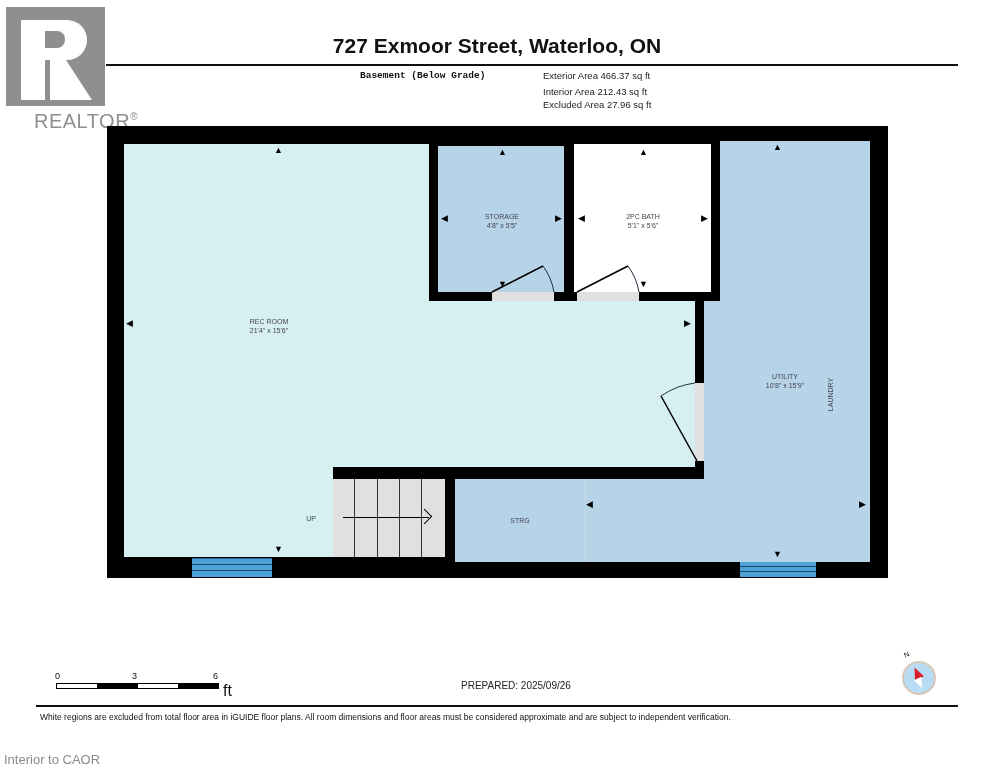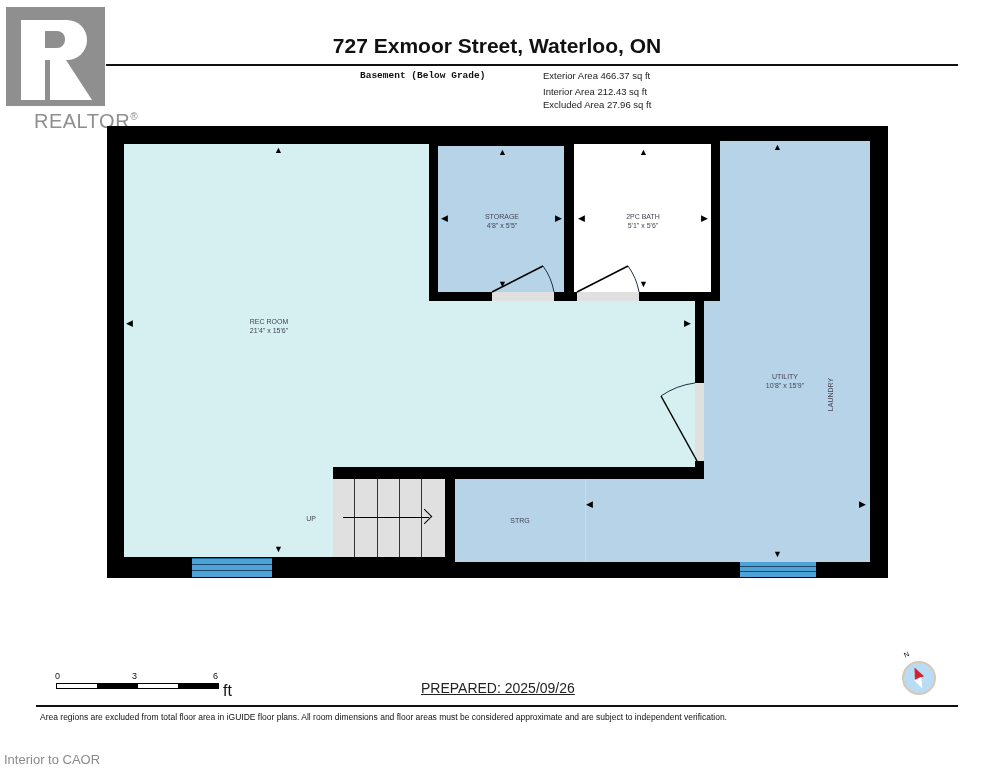--- a/index.html
+++ b/index.html
@@ -18,21 +18,21 @@
   .area-line{left:509px;font-size:9.5px;color:#222;padding-left:34px;}
   
   .wall{background:#000;}
   .room-text{font-size:7px;color:#445;text-align:center;line-height:9px;}
   .arrow{font-size:9px;color:#000;line-height:9px;}
   .scale-bar{left:56px;top:683px;width:161px;height:4px;border:1px solid #000;display:flex;}
   .scale-seg{flex:1;height:4px;}
   .footer-rule{left:36px;top:705px;width:922px;height:2px;background:#111;}
   .footnote{left:40px;top:712px;font-size:8.5px;color:#111;}
   .license{left:4px;top:752px;font-size:13px;color:#8a8a8a;}
-  .prepared{left:421px;top:680px;font-size:14px;color:#222;text-decoration:underline;}
+  .prepared{left:461px;top:680px;font-size:10px;color:#222;}
 </style>
 </head>
 <body>
 
 <div class="abs logo-box"></div>
 <div class="abs logo-r-stem"></div>
 <div class="abs logo-r-bowl"></div>
 <div class="abs logo-r-bowl-in"></div>
 <div class="abs logo-r-leg"></div>
 <div class="abs logo-text"><span>REALTOR</span><sup style="font-size:10px">®</sup></div>
@@ -147,14 +147,14 @@
 
 <div class="abs prepared">PREPARED: 2025/09/26</div>
 
 <div class="abs" style="left:902px;top:661px;width:30px;height:30px;border-radius:50%;border:2px solid #d8c8b8;background:#b8dcf4;overflow:hidden;">
   <div class="abs" style="left:8px;top:4px;width:0;height:0;border-left:5px solid transparent;border-right:5px solid transparent;border-bottom:12px solid #d9202a;transform:rotate(-25deg);"></div>
   <div class="abs" style="left:12px;top:15px;width:0;height:0;border-left:4px solid transparent;border-right:4px solid transparent;border-top:11px solid #fff;transform:rotate(-25deg);"></div>
 </div>
 <div class="abs" style="left:904px;top:651px;font-size:7px;transform:rotate(-25deg);">N</div>
 
 <div class="abs footer-rule"></div>
-<div class="abs footnote">Area regions are excluded from total floor area in iGUIDE floor plans. All room dimensions and floor areas must be considered approximate and are subject to independent verification.</div>
+<div class="abs footnote">White regions are excluded from total floor area in iGUIDE floor plans. All room dimensions and floor areas must be considered approximate and are subject to independent verification.</div>
 <div class="abs license">Interior to CAOR</div>
 
 </body></html>

